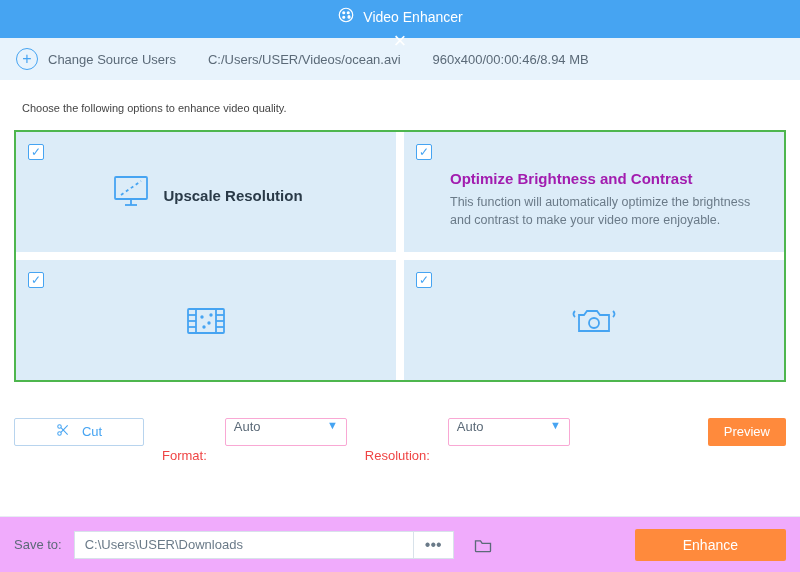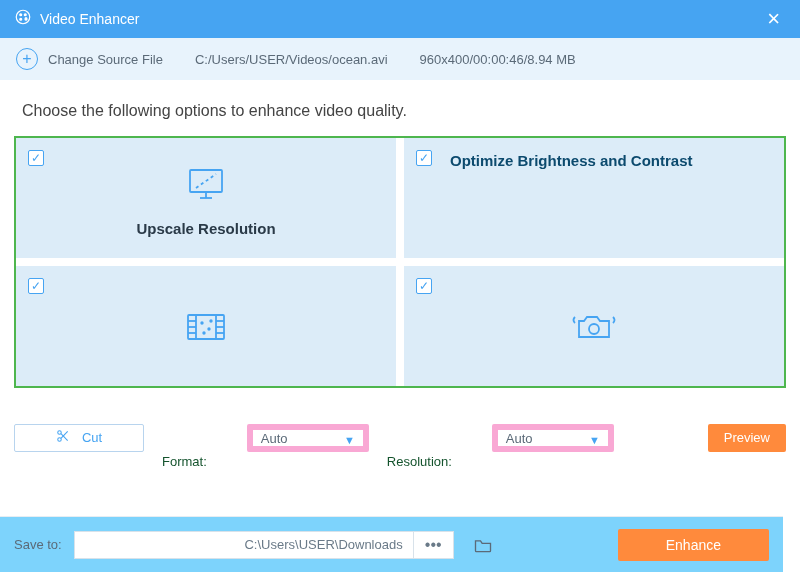--- a/index.html
+++ b/index.html
@@ -1,49 +1,49 @@
 <!DOCTYPE html>
 <html><head>
 <meta charset="utf-8">
 <style>
 * { margin: 0; padding: 0; box-sizing: border-box; font-family: -apple-system, "Segoe UI", Arial, sans-serif; }
 body { width: 800px; height: 572px; background: #fff; position: relative; overflow: hidden; }
 
-.titlebar { height: 38px; background: #46a4f2; display: flex; align-items: center; padding: 6px 14px; color: #fff; justify-content: space-between; }
+.titlebar { height: 38px; background: #46a4f2; display: flex; align-items: center; padding: 6px 14px; color: #fff; justify-content: space-between; flex-direction: column; }
 .titlebar-left { display: flex; align-items: center; gap: 8px; }
 .titlebar-title { font-size: 14px; }
 .close-x { font-size: 22px; font-weight: 200; cursor: pointer; padding: 0 6px; }
 
 .toolbar { height: 42px; background: #e8f3fc; display: flex; align-items: center; padding: 0 16px; gap: 32px; color: #5b6a78; font-size: 13px; }
 .change-src { display: flex; align-items: center; gap: 10px; cursor: pointer; }
 .plus-circle { width: 22px; height: 22px; border: 1.5px solid #46a4f2; border-radius: 50%; display: flex; align-items: center; justify-content: center; color: #46a4f2; font-size: 16px; line-height: 1; }
 
-.instructions { padding: 22px 22px 16px 22px; color: #444; font-size: 16px; }
+.instructions { padding: 22px 22px 16px 22px; color: #444; font-size: 11px; }
 
 .options-grid { margin: 0 14px; border: 2px solid #4eb64e; display: grid; grid-template-columns: 1fr 1fr; gap: 8px; padding: 0; background: #fff; }
 .option-card { background: #dcecf8; padding: 12px 14px 14px 14px; position: relative; min-height: 120px; }
 .chk { width: 16px; height: 16px; border: 1.5px solid #46a4f2; border-radius: 2px; display: flex; align-items: center; justify-content: center; color: #46a4f2; font-size: 12px; cursor: pointer; position: absolute; top: 12px; left: 12px; background:#fff; }
-.card-center { display: flex; flex-direction: column; align-items: center; justify-content: center; height: 100%; gap: 10px; padding-top: 8px; }
+.card-center { display: flex; flex-direction: row; align-items: center; justify-content: center; height: 100%; gap: 10px; padding-top: 8px; }
 .card-icon { color: #46a4f2; }
 .card-title { font-weight: 600; color: #2a3a48; font-size: 15px; text-align: center; }
 .card-text-block { padding-left: 32px; padding-top: 2px; }
-.card-title-left { font-weight: 600; color: #0c4a6e; font-size: 15px; margin-bottom: 6px; }
+.card-title-left { font-weight: 600; color: #a21caf; font-size: 15px; margin-bottom: 6px; margin-top: 24px; }
 .card-desc { color: #6a7a88; font-size: 12.5px; line-height: 1.45; }
 
 .controls-row { margin: 18px 14px 0 14px; display: flex; align-items: center; gap: 18px; font-size: 13px; color: #5b6a78; }
 .cut-btn { width: 130px; height: 28px; border: 1px solid #b8d4ee; background: #fff; color: #46a4f2; display: flex; align-items: center; justify-content: center; gap: 12px; cursor: pointer; border-radius: 2px; }
-.lbl { color: #14532d; margin-top: 48px; }
-.dropdown { width: 122px; height: 28px; border: 6px solid #f9a8d4; background: #fff; display: flex; align-items: flex-end; justify-content: space-between; padding: 0 8px; cursor: pointer; color: #5b6a78; border-radius: 2px; margin-left: 22px; }
+.lbl { color: #ef4444; margin-top: 48px; }
+.dropdown { width: 122px; height: 28px; border: 1px solid #f9a8d4; background: #fff; display: flex; align-items: flex-start; justify-content: space-between; padding: 0 8px; cursor: pointer; color: #5b6a78; border-radius: 2px; }
 .caret { color: #46a4f2; font-size: 11px; }
 .spacer { flex: 1; }
 .orange-btn { background: #ff8a3c; color: #fff; border: none; height: 28px; padding: 0 16px; font-size: 13px; cursor: pointer; border-radius: 2px; }
 
-.footer { position: absolute; left: 0; right: 17px; bottom: 0; height: 56px; border-top: 1px solid #e7edf2; display: flex; align-items: center; padding: 0 14px; gap: 12px; background:#7dd3fc; }
+.footer { position: absolute; left: 0; right: 0; bottom: 0; height: 56px; border-top: 1px solid #e7edf2; display: flex; align-items: center; padding: 0 14px; gap: 12px; background:#f0abfc; }
 .save-label { color: #5b6a78; font-size: 13px; }
-.save-path { flex: 0 0 340px; height: 28px; border: 1px solid #d8e2ea; display: flex; align-items: center; padding: 0 10px; color: #6a7a88; font-size: 13px; background:#fff;justify-content:flex-end; }
+.save-path { flex: 0 0 340px; height: 28px; border: 1px solid #d8e2ea; display: flex; align-items: center; padding: 0 10px; color: #6a7a88; font-size: 13px; background:#fff; }
 .dots-btn { width: 40px; height: 28px; border: 1px solid #d8e2ea; border-left: none; display: flex; align-items: center; justify-content: center; color: #6a7a88; cursor: pointer; background:#fff;}
 .folder-btn { width: 34px; height: 28px; display: flex; align-items: center; justify-content: center; color: #5b6a78; cursor: pointer; }
 .orange-btn.big { height: 32px; padding: 0 48px; font-size: 14px; }
 .path-wrap{display:flex;}
 </style>
 </head>
 <body>
 
 <div class="titlebar">
   <div class="titlebar-left">
@@ -57,21 +57,21 @@
         </svg>
     </span>
     <span class="titlebar-title">Video Enhancer</span>
   </div>
   <span class="close-x">×</span>
 </div>
 
 <div class="toolbar">
   <div class="change-src">
     <span class="plus-circle">+</span>
-    <span>Change Source File</span>
+    <span>Change Source Users</span>
   </div>
   <span>C:/Users/USER/Videos/ocean.avi</span>
   <span>960x400/00:00:46/8.94 MB</span>
 </div>
 
 <div class="instructions">Choose the following options to enhance video quality.</div>
 
 <div class="options-grid">
   <div class="option-card">
     <span class="chk">✓</span>
@@ -85,20 +85,21 @@
           </svg>
       </span>
       <div class="card-title">Upscale Resolution</div>
     </div>
   </div>
 
   <div class="option-card">
     <span class="chk">✓</span>
     <div class="card-text-block">
       <div class="card-title-left">Optimize Brightness and Contrast</div>
+      <div class="card-desc">This function will automatically optimize the brightness and contrast to make your video more enjoyable.</div>
     </div>
   </div>
 
   <div class="option-card">
     <span class="chk">✓</span>
     <div class="card-center">
       <span class="card-icon">
         <svg width="48" height="40" viewBox="0 0 48 40" fill="none" stroke="#46a4f2" stroke-width="1.8">
             <rect x="6" y="8" width="36" height="24" rx="1"></rect>
             <line x1="14" y1="8" x2="14" y2="32"></line>

